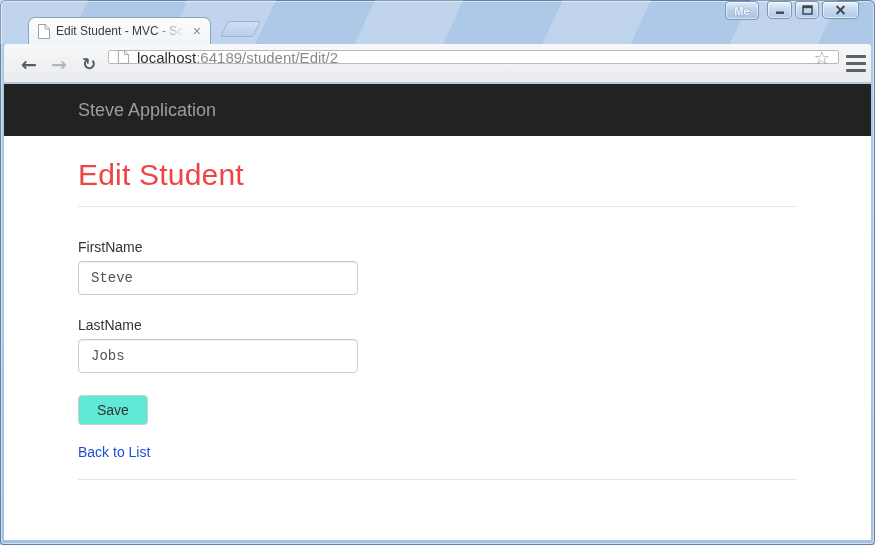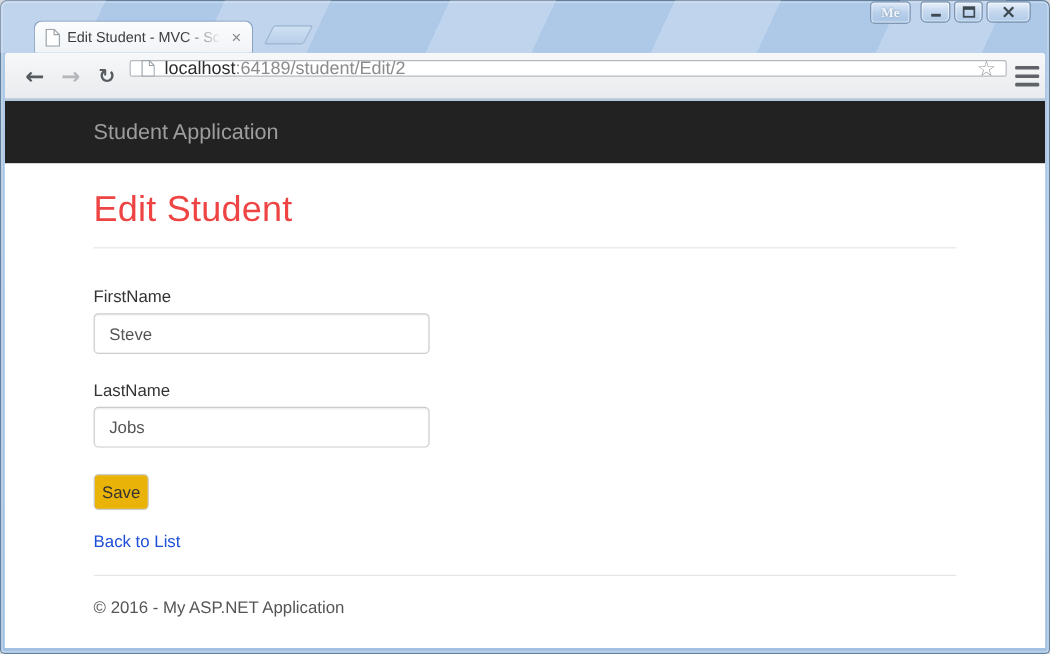--- a/index.html
+++ b/index.html
@@ -18,21 +18,21 @@
     pointer-events:none;
   }
 
   
   .me-badge {
     position:absolute; left:725px; top:1px; width:34px; height:19px;
     background:linear-gradient(#dfeafa, #b9d0ea 50%, #a9c4e4);
     border:1px solid #7d97b5; border-radius:4px;
     box-shadow:inset 0 0 0 1px rgba(255,255,255,.55);
     font-size:11px; font-weight:bold; color:#f2f6fb; text-shadow:0 0 2px #7a91ac;
-    display:flex; align-items:center; justify-content:center;font-family:Liberation Serif, serif;
+    display:flex; align-items:center; justify-content:center;
   }
   .win-btn {
     position:absolute; top:1px; height:18px;
     background:linear-gradient(#eaf2fb, #c6d9ef 45%, #b0cbe8);
     border:1px solid #7c93b0; border-radius:3px 3px 5px 5px;
     box-shadow:inset 0 0 0 1px rgba(255,255,255,.6);
     display:flex; align-items:center; justify-content:center;
   }
   .win-btn.minimize { left:767px; width:25px; }
   .win-btn.maximize { left:795px; width:24px; }
@@ -98,29 +98,29 @@
   .container { width:719px; margin-left:74px; }
   h2.page-title { margin-top:22px; font-size:30px; font-weight:500; color:#ef4444; letter-spacing:.2px; }
   hr { border:0; border-top:1px solid #e7e7e7; }
   hr.heading-rule { margin:14px 0 0 0; }
   hr.footer-rule  { margin:18px 0 0 0; }
 
   .form-group-first { margin-top:32px; }
   .control-label { display:block; font-size:14px; font-weight:normal; color:#333; margin-bottom:6px; }
   .form-control {
     width:280px; height:34px; padding:6px 12px; font-size:14px; color:#555;
-    font-family:Liberation Sans, sans-serif;
+    font-family:Liberation Mono, monospace;
     background:#fff; border:1px solid #ccc; border-radius:4px;
     box-shadow:inset 0 1px 1px rgba(0,0,0,.075); outline:none;
   }
   .form-group { margin-bottom:22px; }
   .btn-default {
-    display:inline-block; margin-top:0; padding:6px 6px; font-size:14px; color:#333;
+    display:inline-block; margin-top:0; padding:6px 18px; font-size:14px; color:#333;
     font-family:"Liberation Sans", sans-serif;
-    background:#eab308; border:1px solid #ccc; border-radius:4px; cursor:pointer;
+    background:#5eead4; border:1px solid #ccc; border-radius:4px; cursor:pointer;
   }
   .back-link-row { margin-top:18px; }
   .back-link { font-size:14px; color:#1d4ed8; text-decoration:none; }
   .footer-text { margin-top:18px; font-size:14px; color:#555; }
 </style>
 </head>
 <body>
 
 <div class="stage">
   <div class="titlebar-sheen"></div>
@@ -169,21 +169,21 @@
 
     <div class="menu-btn">
       <span></span>
       <span></span>
       <span></span>
     </div>
   </div>
 
   <div class="page">
     <div class="navbar">
-      <a class="navbar-brand" href="#">Student Application</a>
+      <a class="navbar-brand" href="#">Steve Application</a>
     </div>
 
     <div class="container">
       <h2 class="page-title">Edit Student</h2>
       <hr class="heading-rule">
 
       <div class="form-group form-group-first">
         <label class="control-label">FirstName</label>
         <input class="form-control" type="text" value="Steve" style="">
       </div>
@@ -193,16 +193,15 @@
         <input class="form-control" type="text" value="Jobs" style="">
       </div>
 
       <button class="btn-default">Save</button>
 
       <div class="back-link-row">
         <a class="back-link" href="#">Back to List</a>
       </div>
 
       <hr class="footer-rule">
-      <p class="footer-text">© 2016 - My ASP.NET Application</p>
     </div>
   </div>
 </div>
 
 </body></html>

